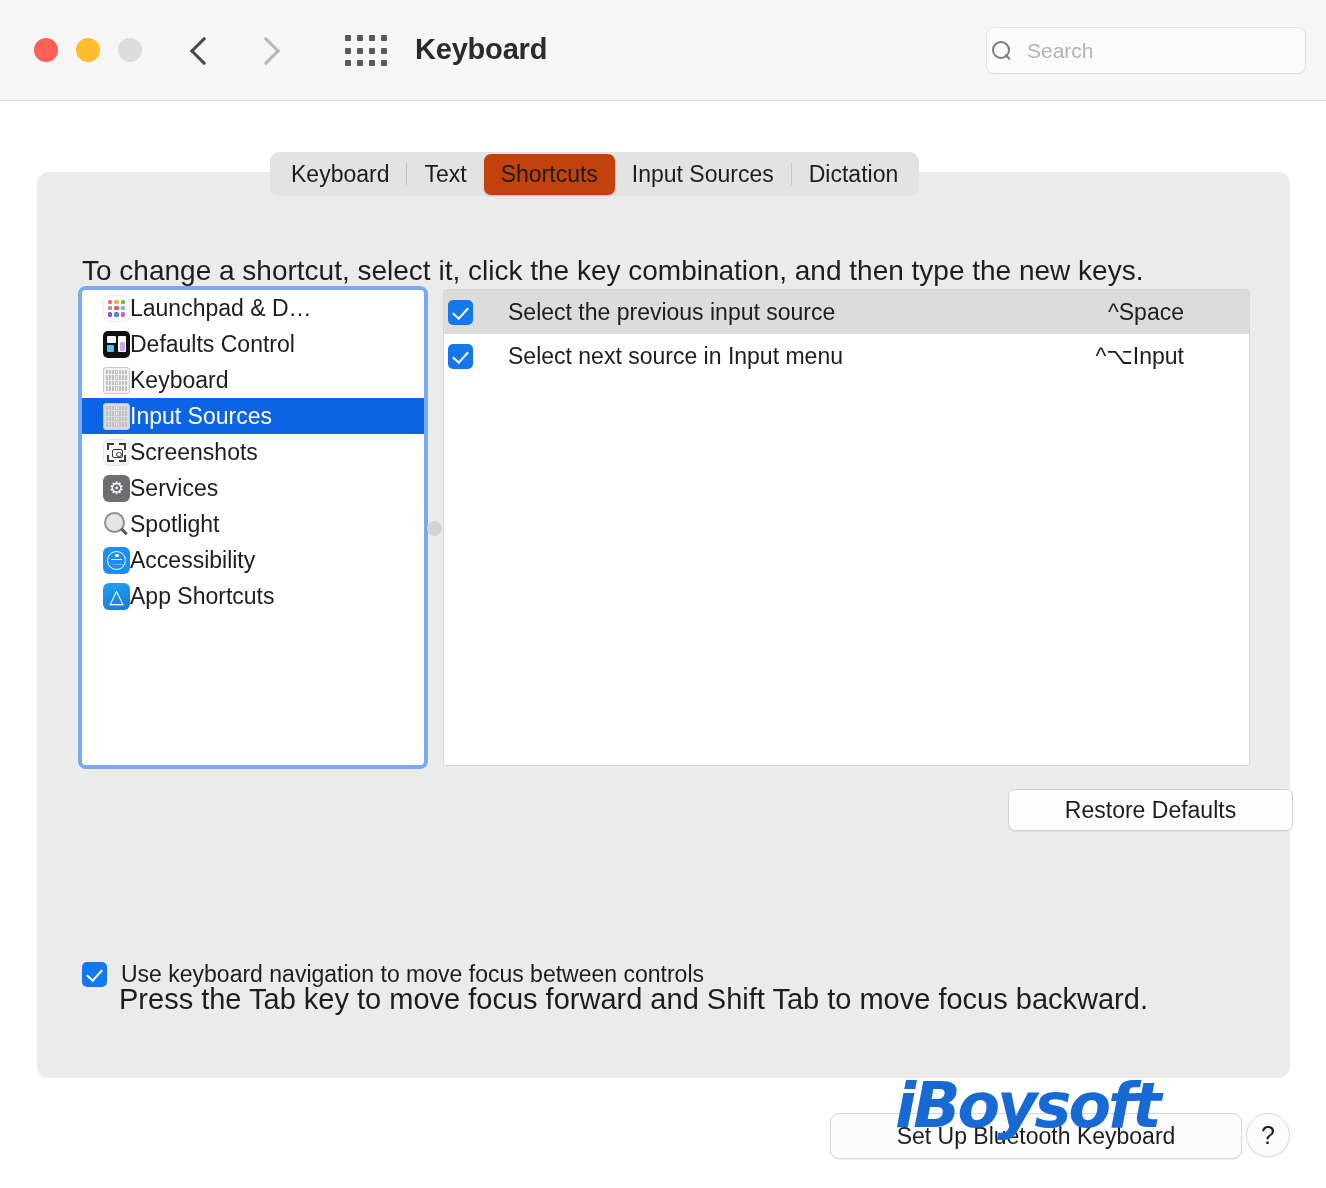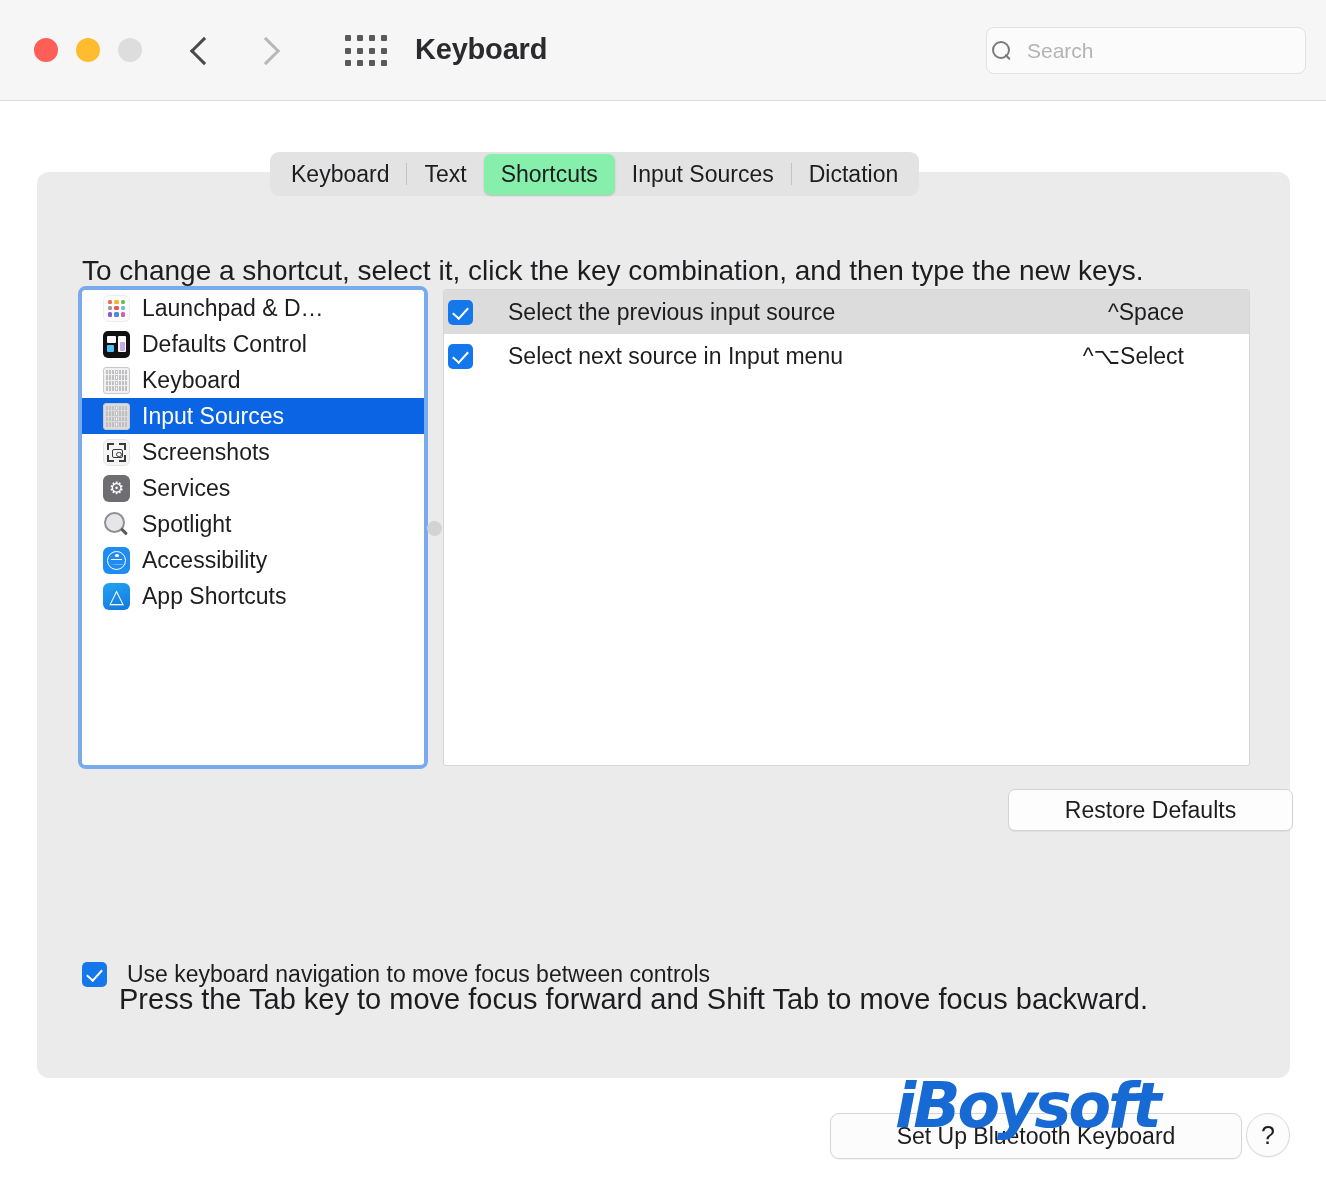--- a/index.html
+++ b/index.html
@@ -150,21 +150,21 @@
     z-index: 6;
   }
   .tab {
     font-size: 23px;
     color: #1d1d1f;
     padding: 7px 17px;
     border-radius: 7px;
     white-space: nowrap;
   }
   .tab.selected {
-    background: #86efac;
+    background: #c2410c;
     box-shadow: 0 1px 2px rgba(0,0,0,0.17);
     font-weight: 400;
   }
   .tab-sep {
     width: 1px; height: 22px;
     background: #c3c3c5;
   }
 
   
   .instruction {
@@ -190,21 +190,21 @@
     position: absolute;
     left: 0; top: 0; right: 0; bottom: 0;
     background: #ffffff;
     padding-top: 0px;
   }
   .side-item {
     display: flex;
     align-items: center;
     height: 36px;
     padding-left: 21px;
-    gap: 12px;
+    gap: 0;
   }
   .side-item.selected { background: #0a64e4; }
   .side-label {
     font-size: 23px;
     color: #1d1d1f;
     white-space: nowrap;
   }
   .side-item.selected .side-label { color: #ffffff; }
 
   .sicon { width: 27px; height: 27px; flex: none; position: relative; }
@@ -381,21 +381,21 @@
     font-size: 23px;
     color: #1d1d1f;
   }
 
   
   .keynav-row {
     position: absolute;
     left: 82px; top: 961px;
     display: flex;
     align-items: center;
-    gap: 20px;
+    gap: 14px;
   }
   .keynav-label {
     font-size: 23px;
     color: #1d1d1f;
     white-space: nowrap;
   }
   .keynav-sub {
     position: absolute;
     left: 119px; top: 983px;
     font-size: 29px;
@@ -640,21 +640,21 @@
 
   <div class="sc-row highlight">
     <span class="checkbox"></span>
     <span class="sc-name">Select the previous input source</span>
     <span class="sc-keys">^Space</span>
   </div>
 
   <div class="sc-row">
     <span class="checkbox"></span>
     <span class="sc-name">Select next source in Input menu</span>
-    <span class="sc-keys">^⌥Select</span>
+    <span class="sc-keys">^⌥Input</span>
   </div>
 
 </div>
 
 <div class="restore-btn">Restore Defaults</div>
 
 <div class="keynav-row">
   <span class="checkbox"></span>
   <span class="keynav-label">Use keyboard navigation to move focus between controls</span>
 </div>

